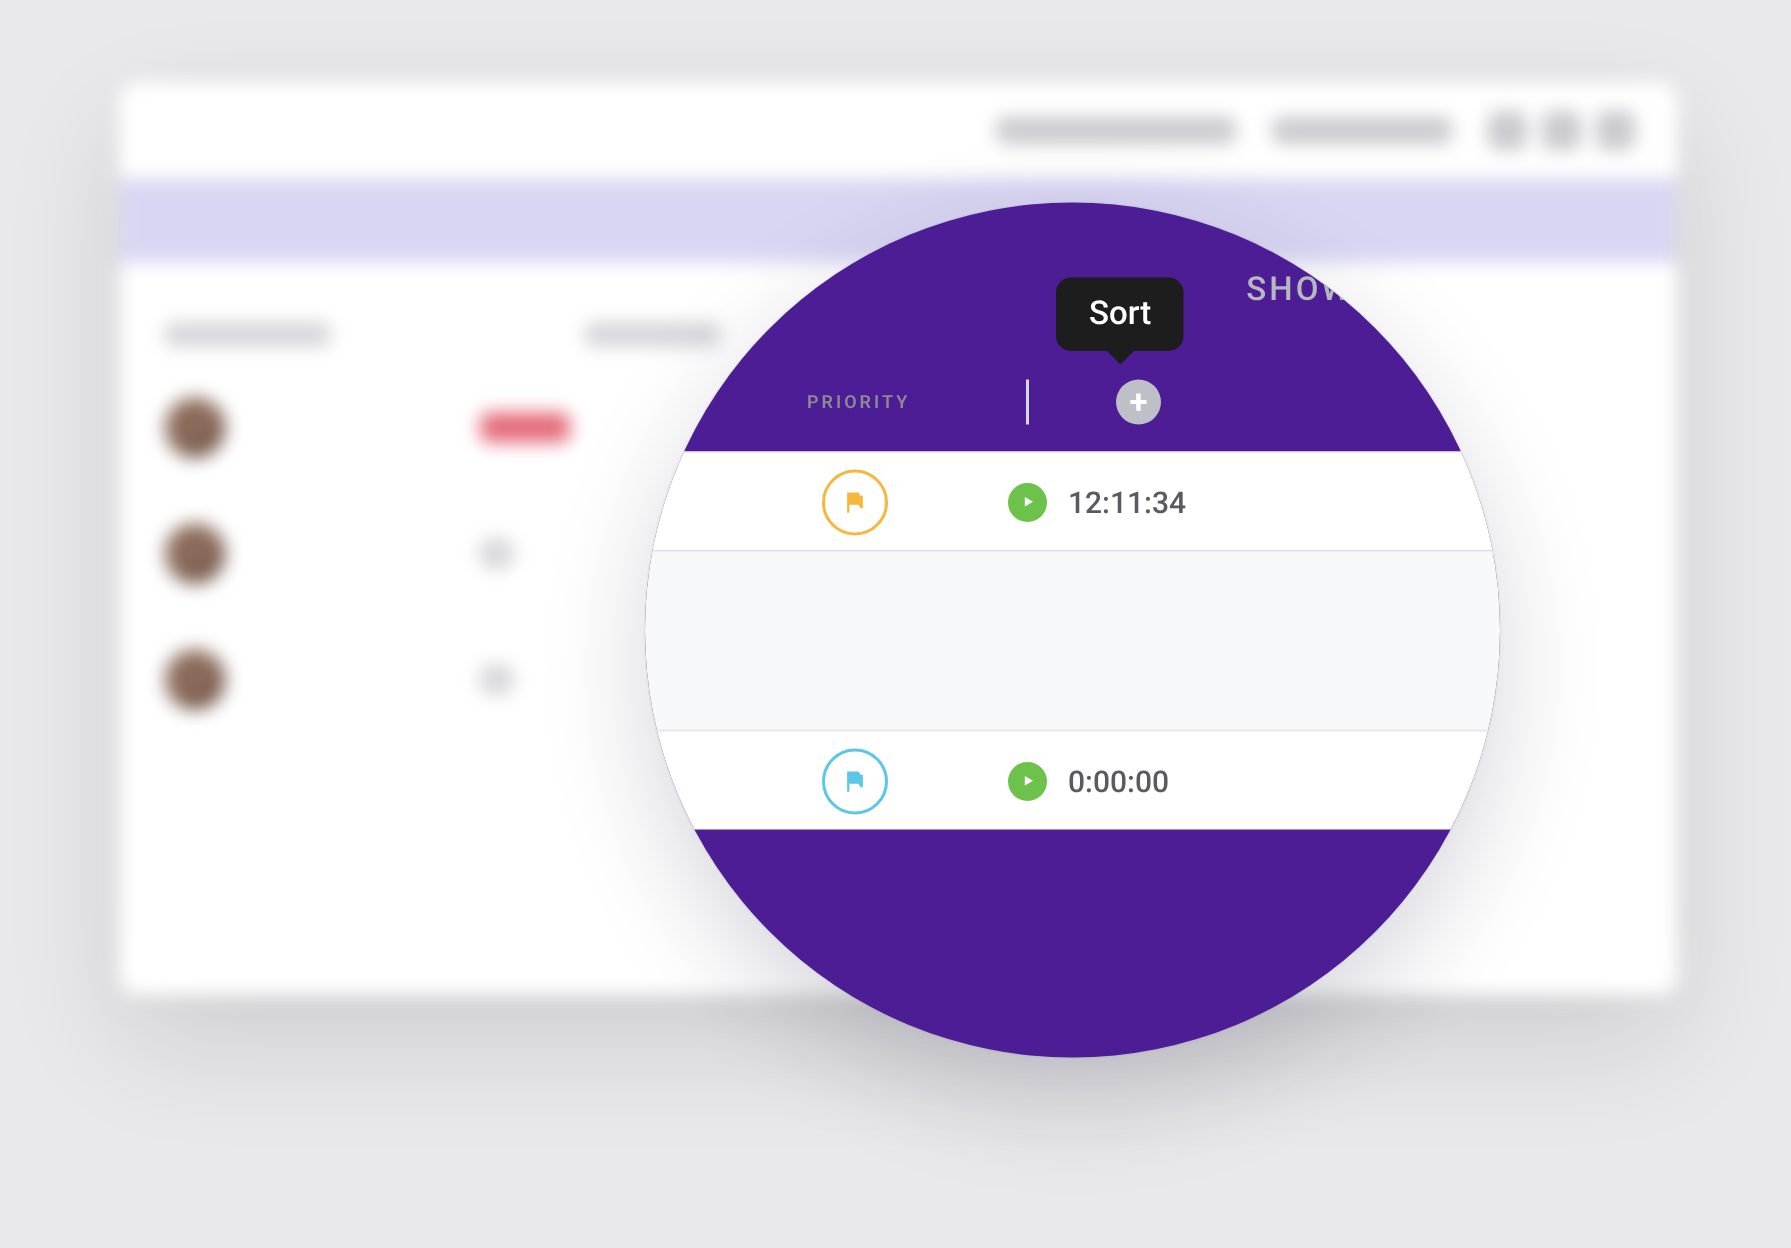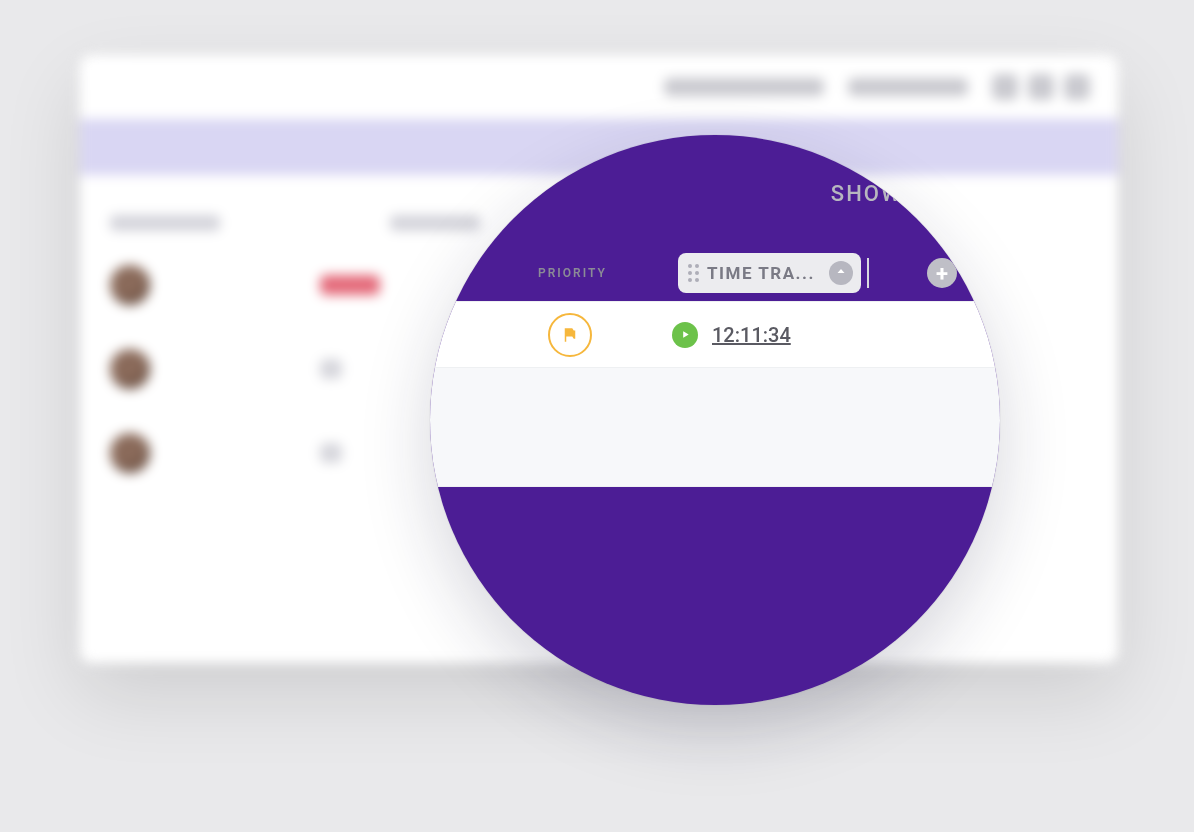--- a/index.html
+++ b/index.html
@@ -209,21 +209,20 @@
   .play-badge {
     width: 26px; height: 26px; border-radius:50%;
     background:#6cc24a;
     display:flex; align-items:center; justify-content:center;
   }
   .play-badge svg { width: 11px; height: 11px; fill:#fff; margin-left:1px; }
   .time-text {
     font-size: 20px;
     color:#5a5a62;
     font-weight: 500;
-    text-decoration: underline;
   }
 </style>
 </head>
 <body>
 
 <div class="bg-card">
   <div class="bg-topbar">
     <div class="bg-chip w120"></div>
     <div class="bg-chip w90"></div>
     <div style="display:flex; gap:10px;">
@@ -251,40 +250,25 @@
       <div class="bg-val grey"></div>
     </div>
   </div>
 </div>
 
 <div class="lens">
   <div class="lens-inner">
 
     <div class="show-closed">SHOW CL</div>
 
+    <div class="tooltip">Sort</div>
 
     <div class="col-headers">
       <div class="col-priority">PRIORITY</div>
 
-      <div class="col-time-chip">
-        <div class="drag-dots">
-          <span></span>
-            <span></span>
-            <span></span>
-            <span></span>
-            <span></span>
-            <span></span>
-        </div>
-        <span>TIME TRA...</span>
-        <div class="sort-arrow-badge">
-          <svg viewBox="0 0 24 24">
-              <path d="M12 4l7 8H5z"></path>
-            </svg>
-        </div>
-      </div>
       <div class="header-divider"></div>
 
       <div class="add-col">+</div>
     </div>
 
     <div class="rows">
 
       <div class="task-row">
         <div class="flag-circle orange">
           <svg viewBox="0 0 24 24">
@@ -297,16 +281,31 @@
                 <path d="M7 5v14l12-7z"></path>
               </svg>
           </div>
           <span class="time-text">12:11:34</span>
         </div>
       </div>
 
       <div class="gap-row"></div>
 
 
+      <div class="task-row">
+        <div class="flag-circle blue">
+          <svg viewBox="0 0 24 24">
+              <path d="M5 3v18h2v-7h8l2 3h2V6h-2l-2-3H5z"></path>
+            </svg>
+        </div>
+        <div class="time-cell">
+          <div class="play-badge">
+            <svg viewBox="0 0 24 24">
+                <path d="M7 5v14l12-7z"></path>
+              </svg>
+          </div>
+          <span class="time-text">0:00:00</span>
+        </div>
+      </div>
 
     </div>
   </div>
 </div>
 
 </body></html>

